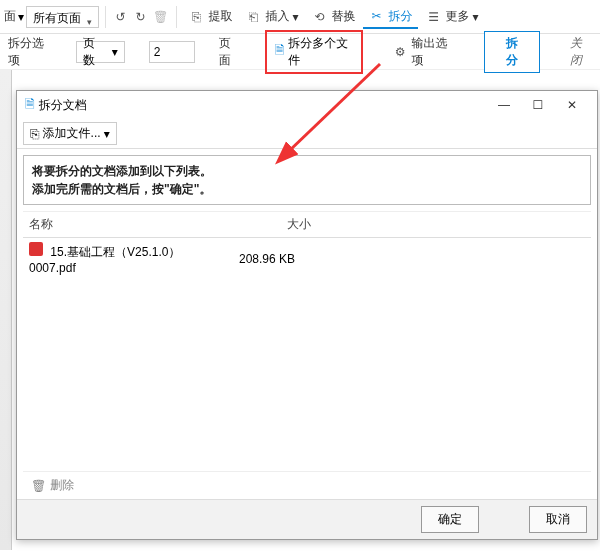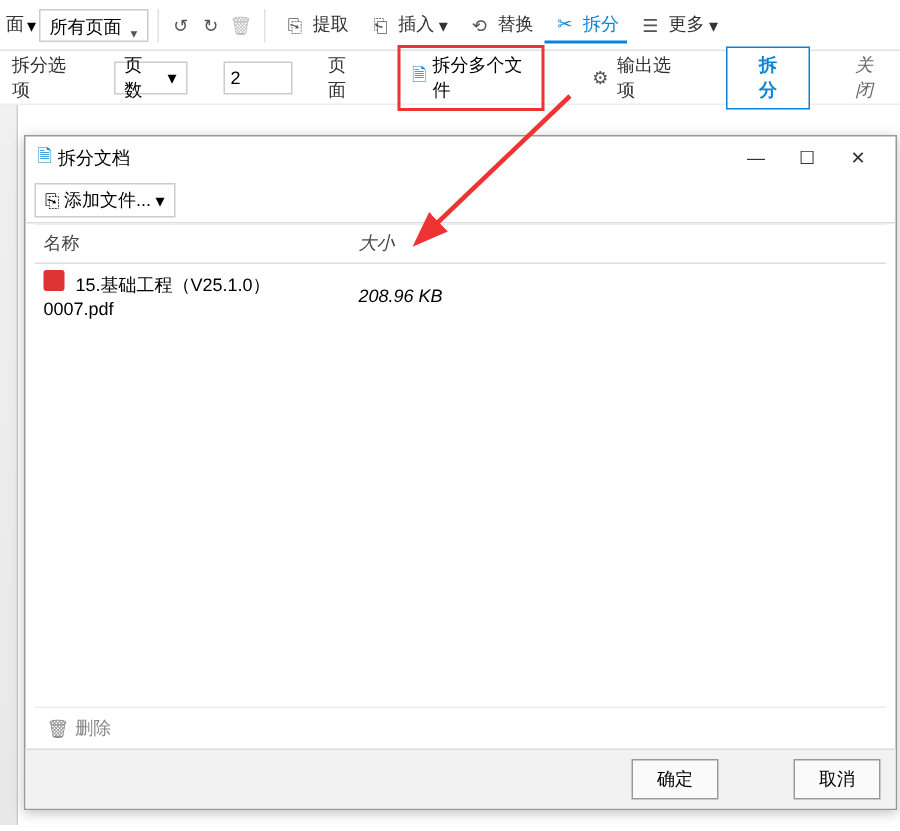--- a/index.html
+++ b/index.html
@@ -30,24 +30,24 @@
 .titlebar .tb-ico { color:#0a84d6; margin-right:4px; }
 .titlebar .spacer { flex:1; }
 .winbtn { width:34px; height:24px; display:flex; align-items:center; justify-content:center; color:#333; }
 
 .dlg-toolbar { height:30px; border-bottom:1px solid #ddd; display:flex; align-items:center; padding:0 6px; }
 .add-btn { border:1px solid #ccc; display:flex; align-items:center; gap:3px; padding:2px 6px; }
 
 .hint-box { border:1px solid #bbb; margin:6px; padding:6px 8px; line-height:1.5; font-weight:bold; color:#222; }
 
 .file-table { flex:1; margin:0 6px; border-top:1px solid #eee; overflow:auto; }
-.ft-head { display:flex; border-bottom:1px solid #ddd; color:#444; }
+.ft-head { display:flex; border-bottom:1px solid #ddd; color:#444;gap:48px; }
 .ft-head > div { padding:4px 6px; }
 .col-name { width:210px; }
-.col-size { width:90px;font-style:italic; }
+.col-size { width:90px; }
 .col-err { flex:1; }
 .ft-row { display:flex; align-items:center; }
 .ft-row > div { padding:4px 6px; }
 .pdf-ico { width:14px; height:14px; background:#d33; display:inline-block; margin-right:4px; border-radius:2px; }
 
 .dlg-footer-del { height:28px; display:flex; align-items:center; padding:0 8px; color:#888; gap:4px; border-top:1px solid #eee; margin:0 6px; }
 .dlg-buttons { height:40px; background:#f2f2f2; border-top:1px solid #ddd; display:flex; align-items:center; justify-content:flex-end; gap:8px; padding:0 10px; }
 .dlg-buttons button { padding:4px 16px; border:1px solid #999; background:#fafafa;margin-left:42px; }
 
 
@@ -132,20 +132,24 @@
   </div>
 
   <div class="dlg-toolbar">
     <div class="add-btn">
       <span>⎘</span>
       <span>添加文件...</span>
       <span class="caret">▾</span>
     </div>
   </div>
 
+  <div class="hint-box">
+    <div>将要拆分的文档添加到以下列表。</div>
+    <div>添加完所需的文档后，按"确定"。</div>
+  </div>
 
   <div class="file-table">
     <div class="ft-head">
       <div class="col-name">名称</div>
       <div class="col-size">大小</div>
     </div>
     <div class="ft-row">
       <div class="col-name">
         <span class="pdf-ico"></span>
         <span>15.基础工程（V25.1.0）0007.pdf</span>

